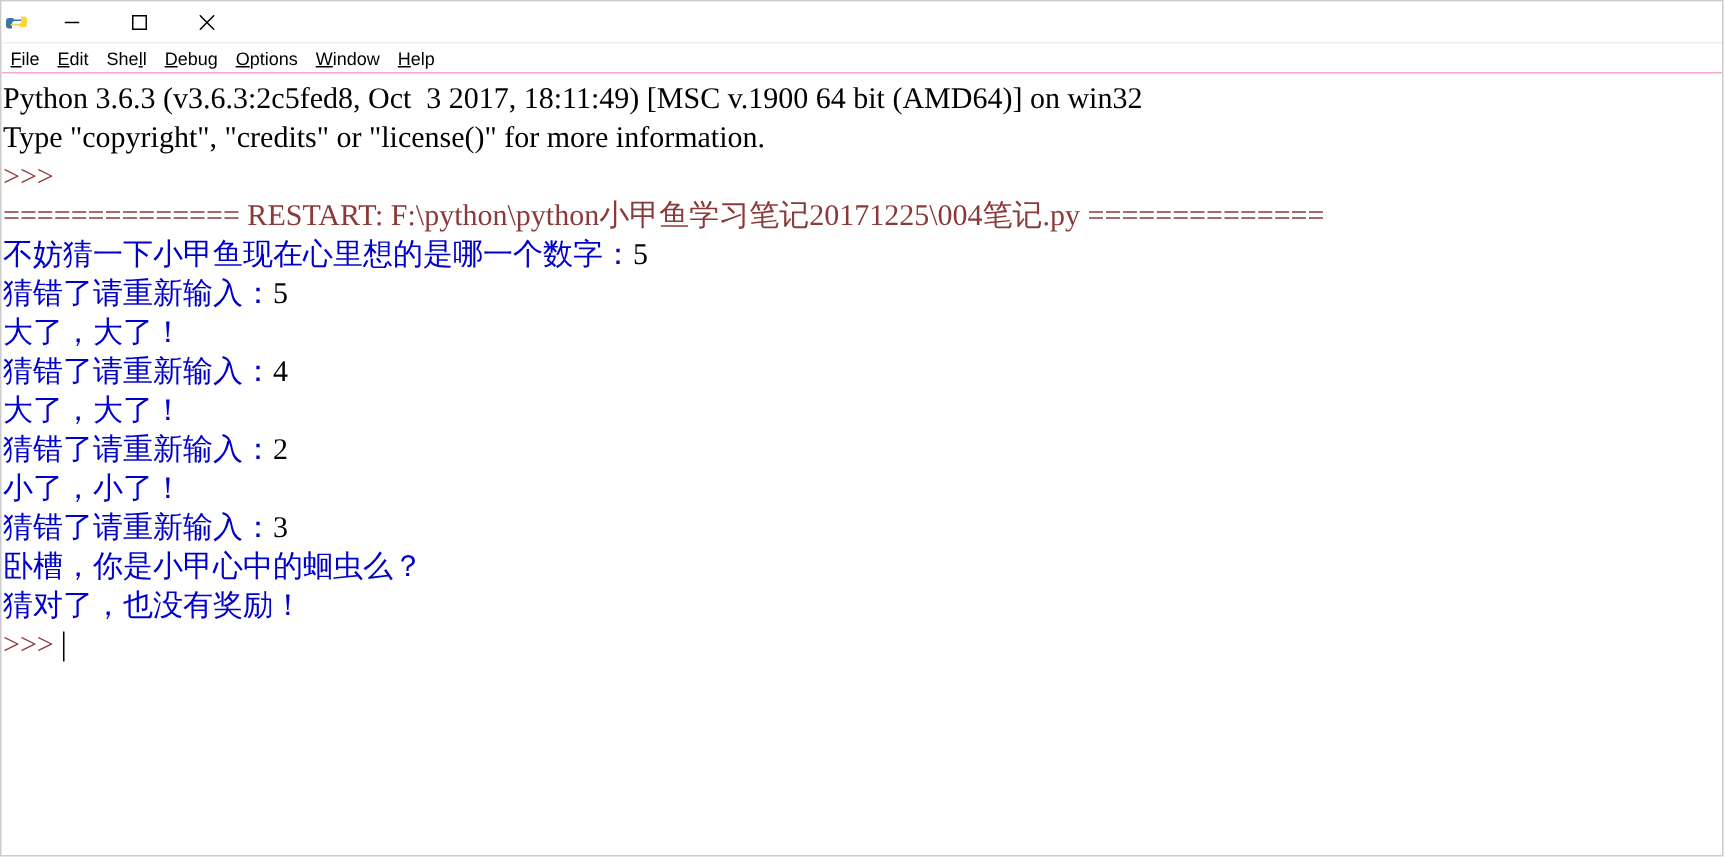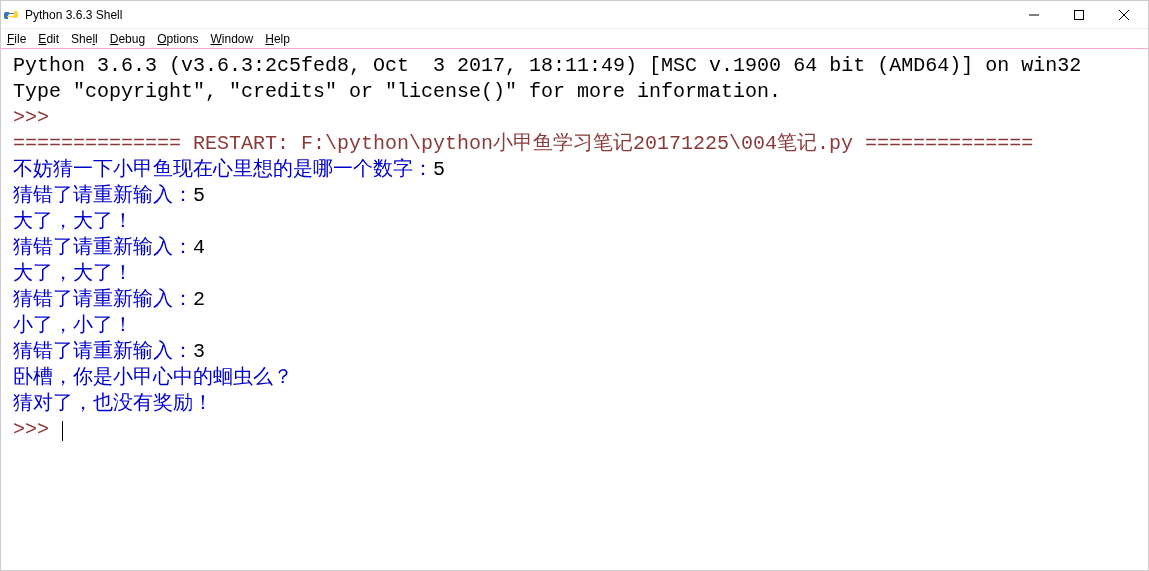--- a/index.html
+++ b/index.html
@@ -38,22 +38,22 @@
     display: flex;
     align-items: center;
     padding: 0 6px;
     gap: 12px;
     font-size: 12px;
     border-bottom: 1px solid #f9a8d4;
   }
   .menuitem { cursor: pointer; }
   .menuitem .ul { text-decoration: underline; }
   .console {
-    padding: 4px 12px;
-    font-family: Liberation Mono, monospace;
+    padding: 4px 1px;
+    font-family: Liberation Serif, serif;
     font-size: 20px;
     line-height: 26px;
     white-space: pre-wrap;
     word-break: break-all;
     color: #000;
   }
   .c-black { color: #000; }
   .c-prompt { color: #8b3a3a; }
   .c-blue { color: #0000cc; }
   .cursor {
@@ -70,21 +70,20 @@
 
 <div class="titlebar">
   <span class="icon">
     <svg width="16" height="16" viewBox="0 0 16 16">
       <path d="M7 1h3a2 2 0 0 1 2 2v3H6V5H3a2 2 0 0 0-2 2v3a2 2 0 0 0 2 2h2V9a2 2 0 0 1 2-2h5V3a2 2 0 0 0-2-2z" fill="#3776ab"></path>
       <circle cx="6" cy="3" r="0.8" fill="#fff"></circle>
       <path d="M9 15H6a2 2 0 0 1-2-2v-3h6v1h3a2 2 0 0 0 2-2V6a2 2 0 0 0-2-2h-2v3a2 2 0 0 1-2 2H4v4a2 2 0 0 0 2 2z" fill="#ffd43b"></path>
       <circle cx="10" cy="13" r="0.8" fill="#fff"></circle>
     </svg>
   </span>
-  <span class="title">Python 3.6.3 Shell</span>
   <div class="winbtns">
     <div class="winbtn">
       <svg width="10" height="10">
           <line x1="0" y1="5" x2="10" y2="5" stroke="#000" stroke-width="1"></line>
         </svg>
     </div>
     <div class="winbtn">
       <svg width="10" height="10">
           <rect x="0.5" y="0.5" width="9" height="9" fill="none" stroke="#000" stroke-width="1"></rect>
         </svg>

